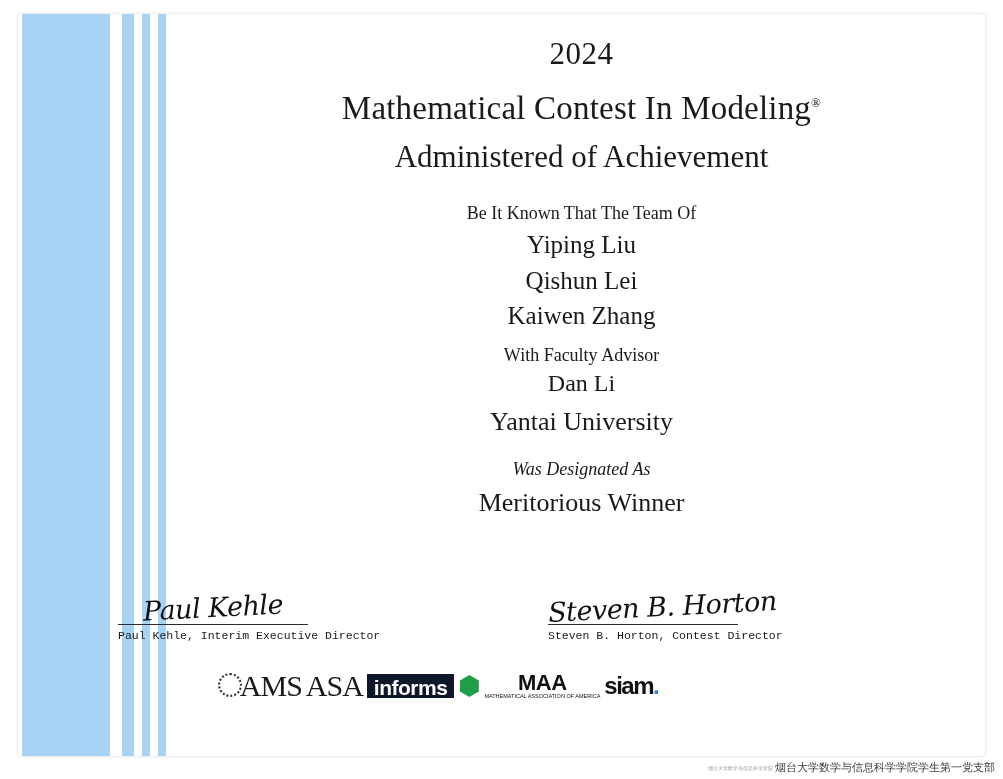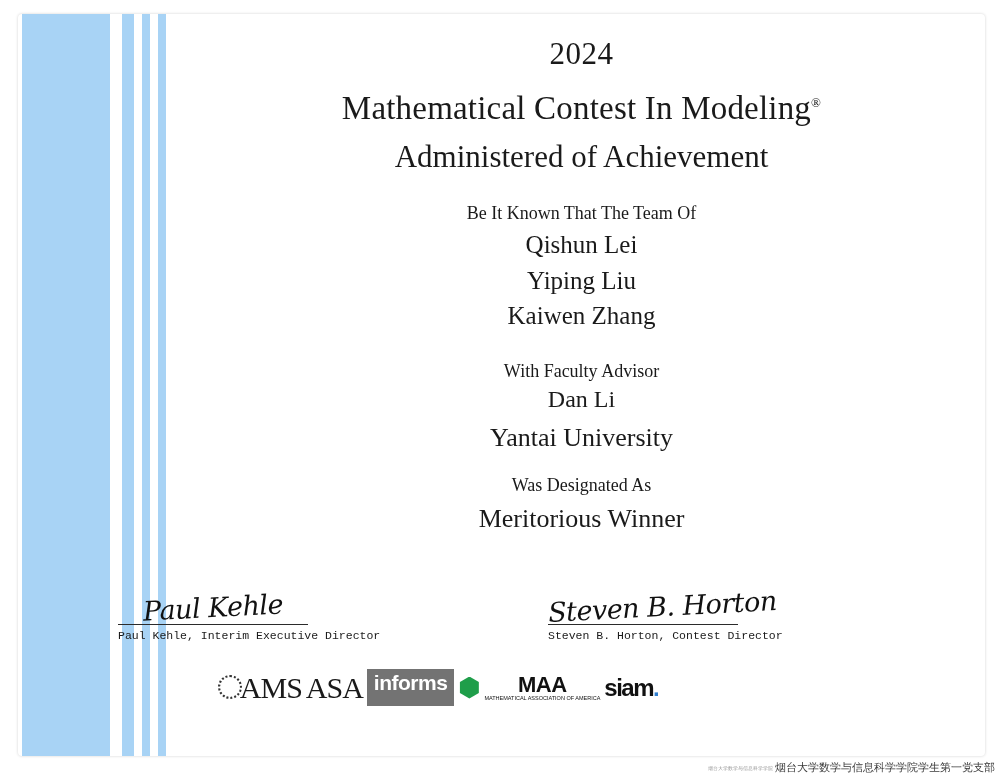--- a/index.html
+++ b/index.html
@@ -82,41 +82,42 @@
   }
 
   .member {
     font-size: 25px;
     line-height: 1.18;
     margin-top: 6px;
   }
   .member:first-of-type { margin-top: 14px; }
 
   .advisor-label {
-    margin-top: 30px;
+    margin-top: 14px;
     font-size: 18px;
   }
   .advisor-name {
     margin-top: 4px;
     font-size: 24px;
   }
 
   .of-label {
     margin-top: 22px;
     font-size: 18px;
   }
 
   .institution {
     margin-top: 10px;
     font-size: 26px;
   }
 
   .designated-label {
     margin-top: 22px;
     font-size: 18px;
+    font-style: italic;
   }
 
   .award {
     margin-top: 8px;
     font-size: 26px;
   }
 
   
   .sig-row {
     position: absolute;
@@ -212,26 +213,26 @@
   }
 
   .logo-asa {
     font-family: "Liberation Serif", serif;
     font-size: 30px;
     color: #1a1a1a;
     letter-spacing: -1px;
   }
 
   .logo-informs {
-    background: #737373;
+    background: #0f172a;
     color: #fff;
     font-family: "Liberation Sans", sans-serif;
     font-weight: bold;
     font-size: 21px;
-    padding: 3px 7px 13px 7px;
+    padding: 3px 7px 0 7px;
     letter-spacing: -0.5px;
     line-height: 1;
   }
 
   .logo-maa {
     display: flex;
     align-items: center;
     gap: 4px;
   }
   .maa-mark {
@@ -303,22 +304,22 @@
       <div class="year">2024</div>
 
       <div class="title-main">
         <span>Mathematical Contest In Modeling</span><span class="reg">®</span>
       </div>
 
       <div class="title-sub">Administered of Achievement</div>
 
       <div class="lead-line">Be It Known That The Team Of</div>
 
+      <div class="member">Yiping Liu</div>
       <div class="member">Qishun Lei</div>
-      <div class="member">Yiping Liu</div>
       <div class="member">Kaiwen Zhang</div>
 
       <div class="advisor-label">With Faculty Advisor</div>
       <div class="advisor-name">Dan Li</div>
 
 
       <div class="institution">Yantai University</div>
 
       <div class="designated-label">Was Designated As</div>
 

